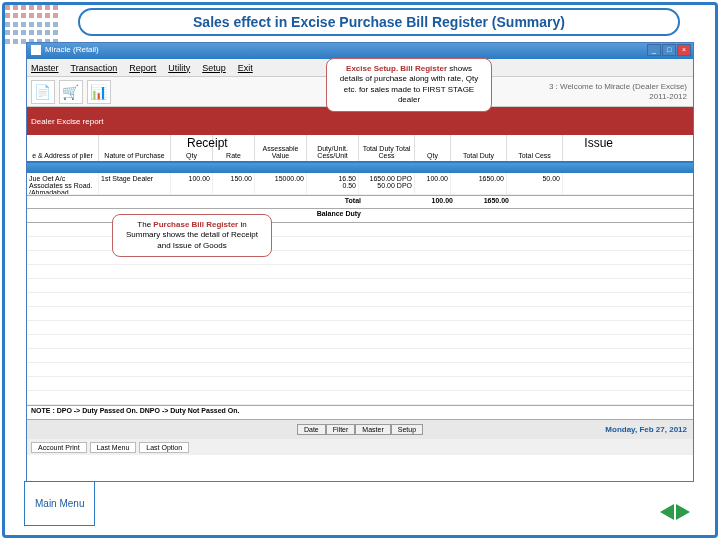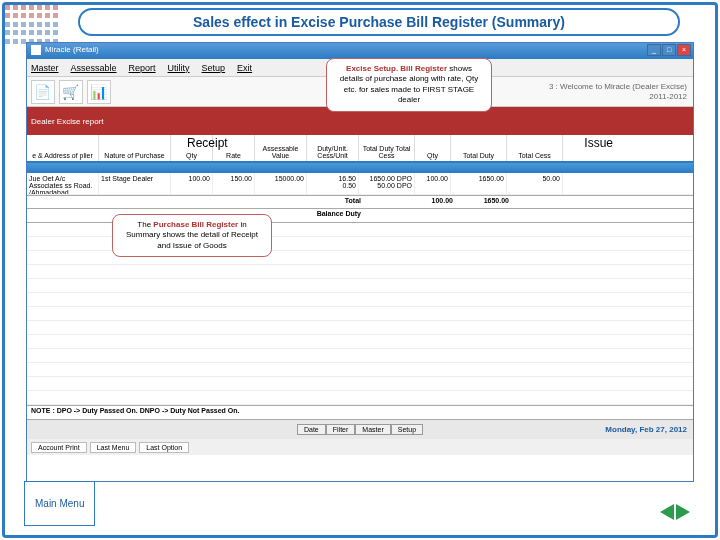--- a/index.html
+++ b/index.html
@@ -119,21 +119,21 @@
     <span>Miracle (Retail)</span>
     <div class="win-ctrls">
       <span>_</span>
       <span>□</span>
       <span>×</span>
     </div>
   </div>
 
   <div class="menubar">
     <span>Master</span>
-    <span>Assessable</span>
+    <span>Transaction</span>
     <span>Report</span>
     <span>Utility</span>
     <span>Setup</span>
     <span>Exit</span>
   </div>
 
   <div class="toolbar">
     <div class="tool-btn">📄</div>
     <div class="tool-btn">🛒</div>
     <div class="tool-btn">📊</div>

